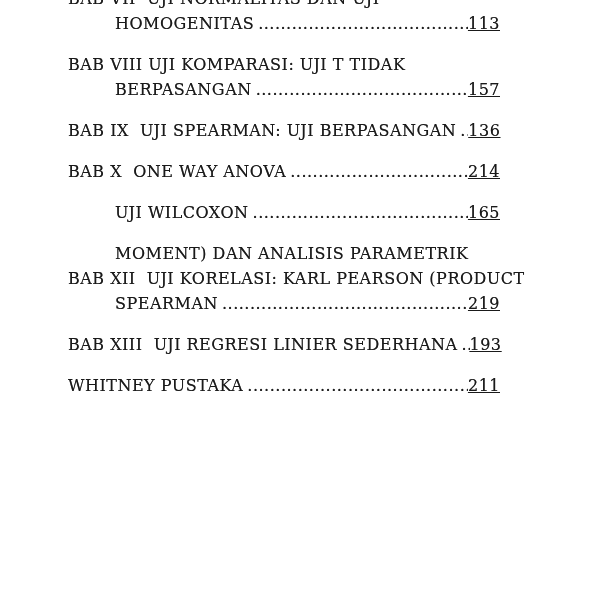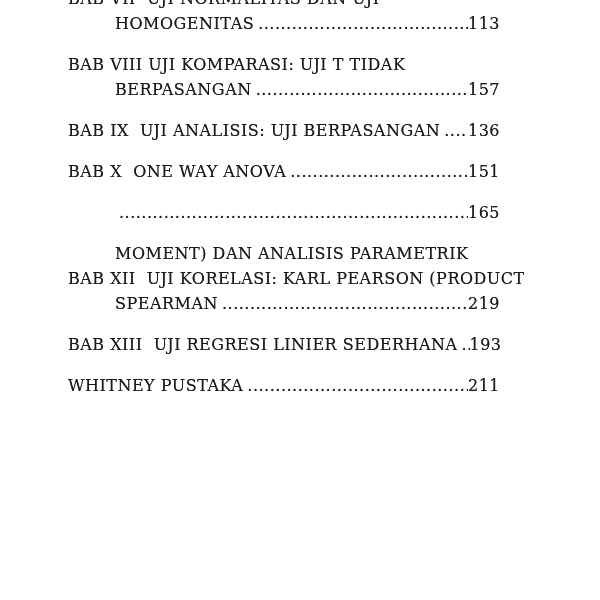--- a/index.html
+++ b/index.html
@@ -48,20 +48,21 @@
     white-space: nowrap;
     min-width: 8px;
     padding-left: 4px;
   }
   .leader::after {
     content: "...................................................................................................................................";
   }
   .pagenum {
     flex: 0 0 auto;
     white-space: pre;
+    text-decoration: underline;
   }
 </style>
 </head>
 <body>
 
 <div class="page">
   <div class="toc">
 
     <div class="toc-entry">
       <div class="line">
@@ -80,36 +81,37 @@
       </div>
       <div class="line cont">
         <span class="t">BERPASANGAN</span>
         <span class="leader"></span>
         <span class="pagenum">157</span>
       </div>
     </div>
 
     <div class="toc-entry">
       <div class="line">
-        <span class="t">BAB IX  UJI ANALISIS: UJI BERPASANGAN</span>
+        <span class="t">BAB IX  UJI SPEARMAN: UJI BERPASANGAN</span>
         <span class="leader"></span>
         <span class="pagenum">136</span>
       </div>
     </div>
 
     <div class="toc-entry">
       <div class="line">
         <span class="t">BAB X  ONE WAY ANOVA</span>
         <span class="leader"></span>
-        <span class="pagenum">151</span>
+        <span class="pagenum">214</span>
       </div>
     </div>
 
     <div class="toc-entry">
       <div class="line cont">
+        <span class="t">UJI WILCOXON</span>
         <span class="leader"></span>
         <span class="pagenum">165</span>
       </div>
     </div>
 
     <div class="toc-entry">
       <div class="line cont">
         <span class="t">MOMENT) DAN ANALISIS PARAMETRIK</span>
       </div>
       <div class="line">

